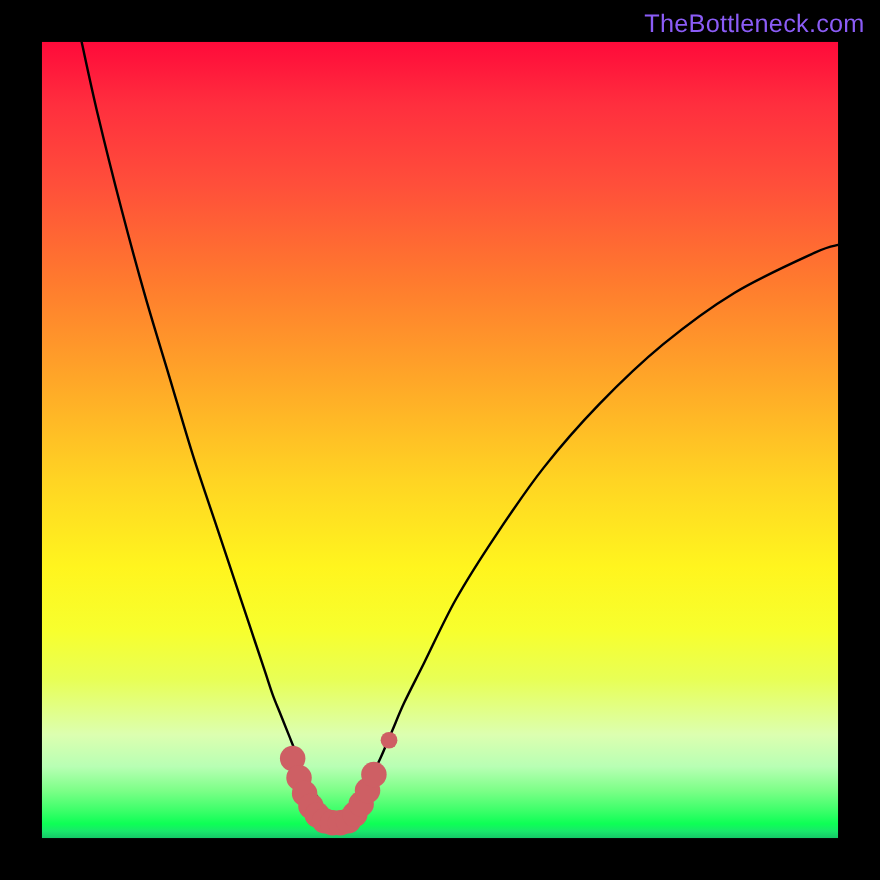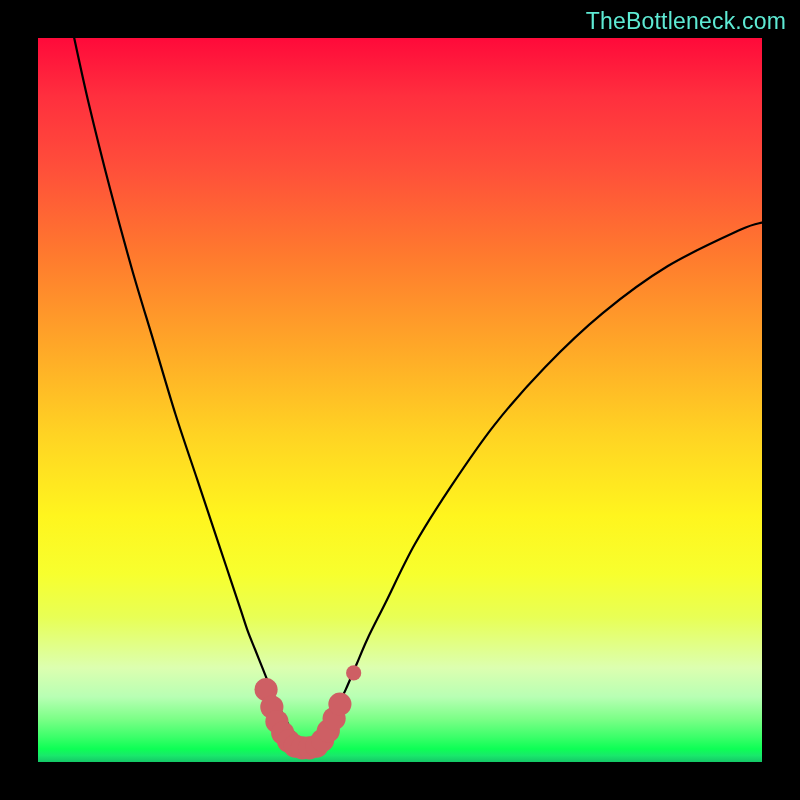--- a/index.html
+++ b/index.html
@@ -44,21 +44,21 @@
       #3dff6a 96.5%,
       #0dff55 98.2%,
       #19e86b 99.1%,
       #14c867 100%
     );
   }
   .watermark {
     position: absolute;
     top: 8px;
     right: 14px;
-    color: #5eead4;
+    color: #8b5cf6;
     font-size: 23px;
     font-weight: 400;
     letter-spacing: 0.2px;
     z-index: 50;
   }
   svg.curve {
     position: absolute;
     inset: 0;
     width: 724px;
     height: 724px;

